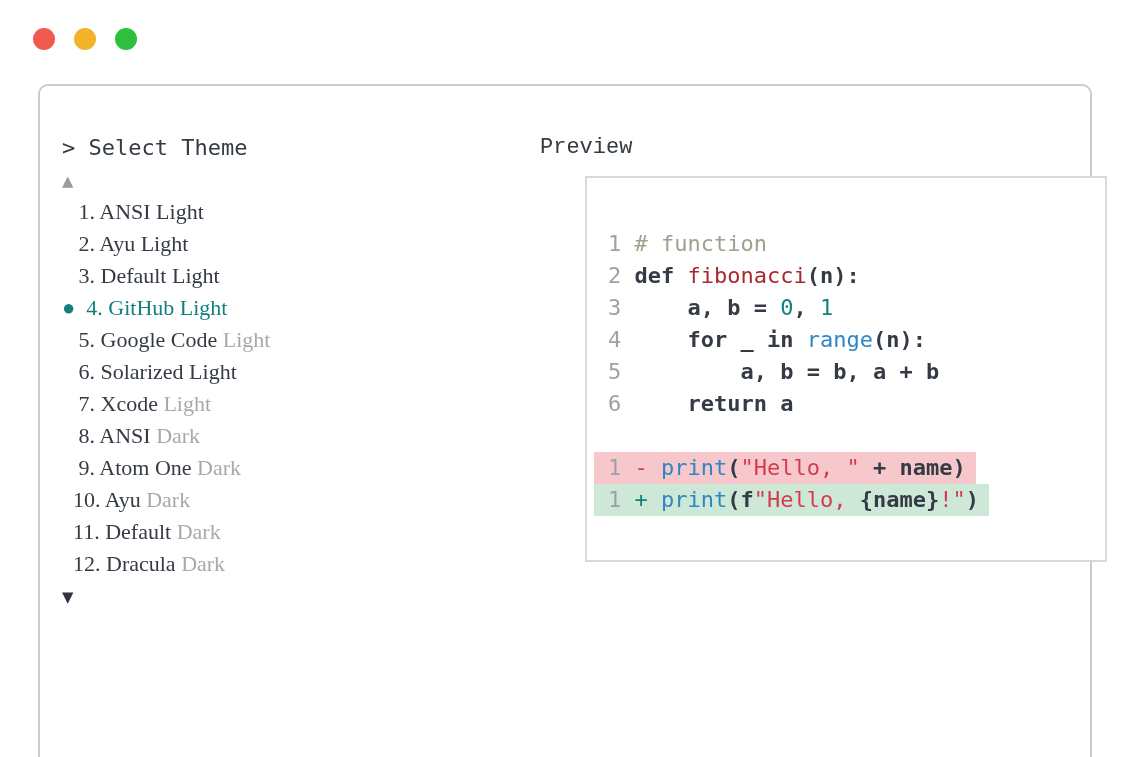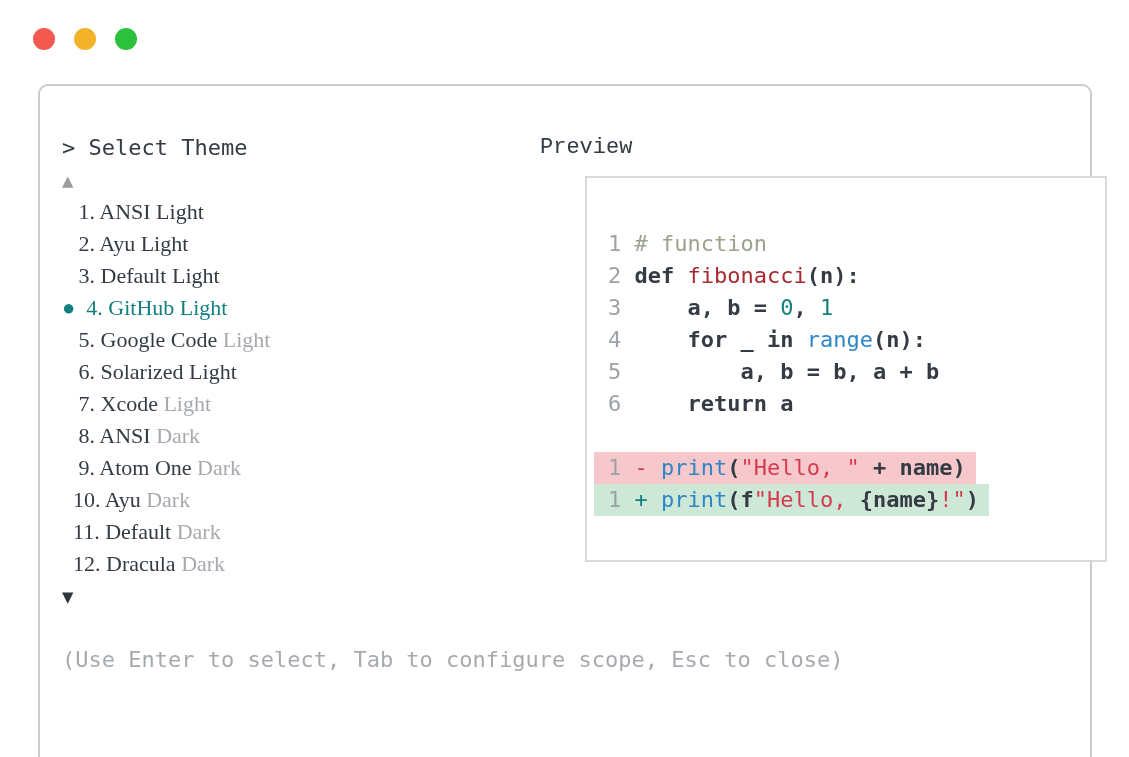--- a/index.html
+++ b/index.html
@@ -70,21 +70,20 @@
   <div class="window">
 
     <div class="hdr"><span>&gt;</span><span> </span><span>Select Theme</span></div>
 
     <div class="scroll up">▲</div>
 
     <div class="list"><div class="row"><span class="marker">  </span><span> 1. ANSI Light</span></div><div class="row"><span class="marker">  </span><span> 2. Ayu Light</span></div><div class="row"><span class="marker">  </span><span> 3. Default Light</span></div><div class="row selected"><span class="marker">● </span><span> 4. GitHub Light</span></div><div class="row"><span class="marker">  </span><span> 5. Google Code</span><span class="suffix"> Light</span></div><div class="row"><span class="marker">  </span><span> 6. Solarized Light</span></div><div class="row"><span class="marker">  </span><span> 7. Xcode</span><span class="suffix"> Light</span></div><div class="row"><span class="marker">  </span><span> 8. ANSI</span><span class="suffix"> Dark</span></div><div class="row"><span class="marker">  </span><span> 9. Atom One</span><span class="suffix"> Dark</span></div><div class="row"><span class="marker">  </span><span>10. Ayu</span><span class="suffix"> Dark</span></div><div class="row"><span class="marker">  </span><span>11. Default</span><span class="suffix"> Dark</span></div><div class="row"><span class="marker">  </span><span>12. Dracula</span><span class="suffix"> Dark</span></div></div>
 
     <div class="scroll down">▼</div>
 
-    <div class="footer">(Use Enter to select, Tab to configure scope, Esc to close)</div>
 
     <div class="pv-title">Preview</div>
 
     <div class="pv-box">
       <div class="code"><div class="code-row"><span class="ln">1</span> <span class="tk-comment"># function</span></div><div class="code-row"><span class="ln">2</span> <span class="tk-text">def </span><span class="tk-function">fibonacci</span><span class="tk-text">(n):</span></div><div class="code-row"><span class="ln">3</span> <span class="tk-text">    a, b = </span><span class="tk-number">0</span><span class="tk-text">, </span><span class="tk-number">1</span></div><div class="code-row"><span class="ln">4</span> <span class="tk-text">    for _ in </span><span class="tk-call">range</span><span class="tk-text">(n):</span></div><div class="code-row"><span class="ln">5</span> <span class="tk-text">        a, b = b, a + b</span></div><div class="code-row"><span class="ln">6</span> <span class="tk-text">    return a</span></div><div class="code-row"></div><div class="code-row"><span class="hl removed"><span class="ln">1</span> <span class="tk-minus">- </span><span class="tk-call">print</span><span class="tk-text">(</span><span class="tk-string">"Hello, "</span><span class="tk-text"> + name)</span></span></div><div class="code-row"><span class="hl added"><span class="ln">1</span> <span class="tk-plus">+ </span><span class="tk-call">print</span><span class="tk-text">(f</span><span class="tk-string">"Hello, </span><span class="tk-text">{name}</span><span class="tk-string">!"</span><span class="tk-text">)</span></span></div></div>
     </div>
 
   </div>
 </div>
 

